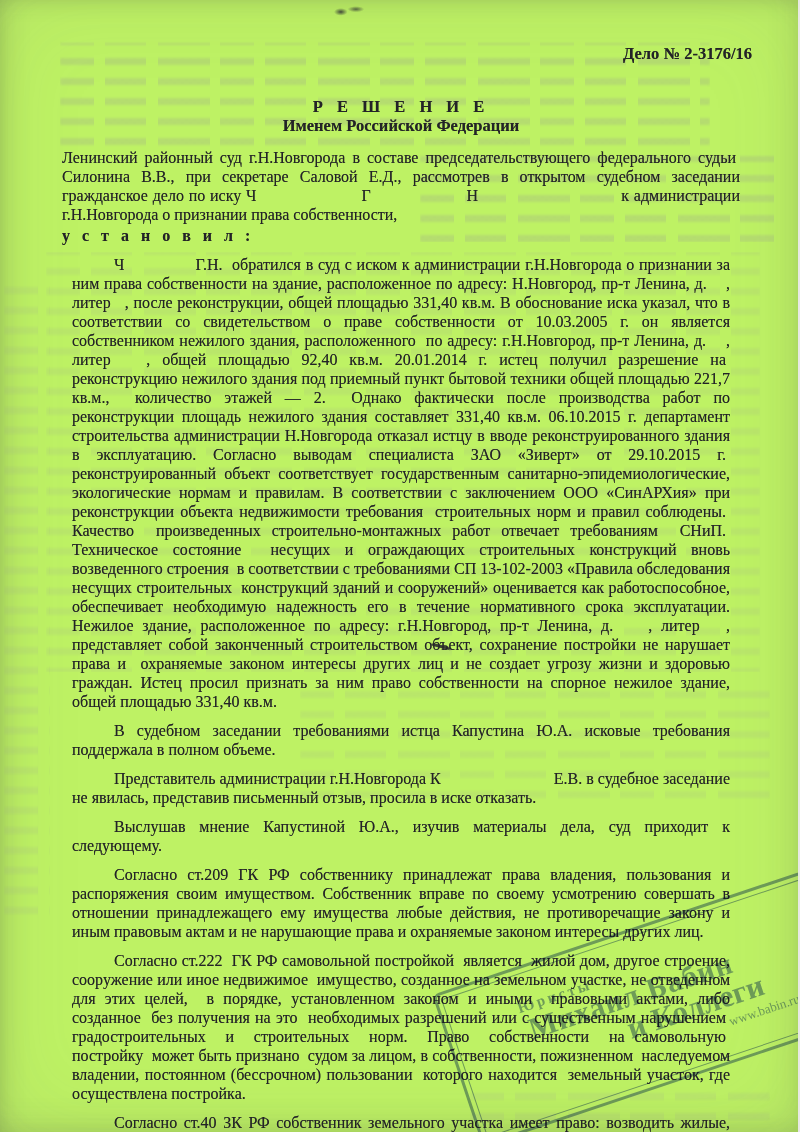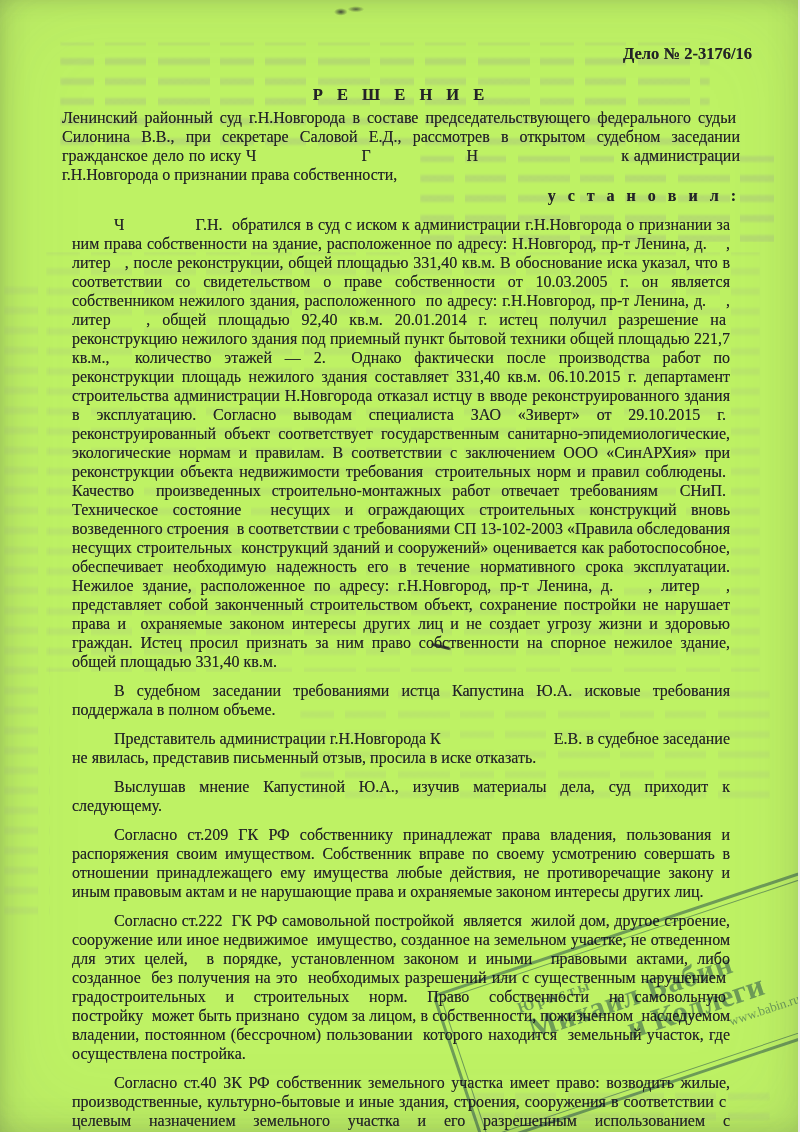--- a/index.html
+++ b/index.html
@@ -37,24 +37,24 @@
     position:absolute;left:431px;top:645px;width:20px;height:3px;
     background:rgba(35,35,40,.85);border-radius:40%/100%;
     transform:rotate(14deg);filter:blur(.3px);
   }
   .content{
     position:relative;padding:0 58px 0 62px;
     color:#232327;font-size:16px;line-height:19px;
     text-shadow:0 0 .5px rgba(35,35,40,.55);
   }
   .case-number{margin:44px -12px 0 0;text-align:right;font-weight:700;font-size:16.5px;}
-  .heading{margin-top:22px;text-align:center;font-weight:700;font-size:16.5px;line-height:19px;}
+  .heading{margin-top:34px;text-align:center;font-weight:700;font-size:16.5px;line-height:19px;}
   .title{letter-spacing:5px;}
-  p.intro{margin:4px 0 0;text-align:justify;white-space:pre-wrap;}
-  .ustanovil{margin:2px 0 2px;text-align:right;font-weight:700;letter-spacing:4px;}
+  p.intro{margin:13px 0 0;text-align:justify;white-space:pre-wrap;}
+  .ustanovil{margin:2px 0 2px;text-align:left;font-weight:700;letter-spacing:4px;}
   p.body{margin:10px;text-indent:42px;text-align:justify;white-space:pre-wrap;}
   
   .stamp{
     position:absolute;left:446px;top:920px;width:446px;height:160px;
     transform:rotate(-18.5deg);
     color:#4a67c6;opacity:.6;mix-blend-mode:multiply;
   }
   .stamp-frame{
     position:relative;box-sizing:border-box;width:100%;height:100%;
     border:3px solid currentColor;border-radius:7px;
@@ -78,20 +78,21 @@
   <div class="ghost light" style="left:300px;top:680px;width:470px;height:120px;background-position:20px 4px;"></div>
   <div class="ghost light" style="left:470px;top:1078px;width:300px;height:46px;background-position:6px 2px;"></div>
 
   <div class="smudge"></div>
 
   <div class="content">
     <div class="case-number">Дело № 2-3176/16</div>
 
     <div class="heading">
       <div class="title">Р Е Ш Е Н И Е</div>
+      <div class="subtitle">Именем Российской Федерации</div>
     </div>
 
     <p class="intro">Ленинский районный суд г.Н.Новгорода в составе председательствующего федерального судьи&nbsp; Силонина В.В., при секретаре Саловой Е.Д., рассмотрев в открытом судебном заседании гражданское дело по иску Ч&nbsp;&nbsp;&nbsp;&nbsp;&nbsp;&nbsp;&nbsp;&nbsp;&nbsp;&nbsp;&nbsp;&nbsp;&nbsp;&nbsp;&nbsp;&nbsp;&nbsp;&nbsp;&nbsp;&nbsp;&nbsp;&nbsp;Г&nbsp;&nbsp;&nbsp;&nbsp;&nbsp;&nbsp;&nbsp;&nbsp;&nbsp;&nbsp;&nbsp;&nbsp;&nbsp;&nbsp;&nbsp;&nbsp;&nbsp;&nbsp;&nbsp;&nbsp;Н&nbsp;&nbsp;&nbsp;&nbsp;&nbsp;&nbsp;&nbsp;&nbsp;&nbsp;&nbsp;&nbsp;&nbsp;&nbsp;&nbsp;&nbsp;&nbsp;&nbsp;&nbsp;&nbsp;&nbsp;&nbsp;&nbsp;&nbsp;&nbsp;&nbsp;&nbsp;&nbsp;&nbsp;&nbsp;&nbsp;к администрации г.Н.Новгорода о признании права собственности,</p>
 
     <div class="ustanovil">у с т а н о в и л :</div>
 
     <p class="body">Ч&nbsp;&nbsp;&nbsp;&nbsp;&nbsp;&nbsp;&nbsp;&nbsp;&nbsp;&nbsp;&nbsp;&nbsp;&nbsp;&nbsp;&nbsp;Г.Н.&nbsp; обратился в суд с иском к администрации г.Н.Новгорода о признании за ним права собственности на здание, расположенное по адресу: Н.Новгород, пр-т Ленина, д.&nbsp;&nbsp;&nbsp;&nbsp;, литер&nbsp;&nbsp;&nbsp;, после реконструкции, общей площадью 331,40 кв.м. В обоснование иска указал, что в соответствии со свидетельством о праве собственности от 10.03.2005 г. он является собственником нежилого здания, расположенного&nbsp; по адресу: г.Н.Новгород, пр-т Ленина, д.&nbsp;&nbsp;&nbsp;&nbsp;, литер&nbsp;&nbsp;&nbsp;, общей площадью 92,40 кв.м. 20.01.2014 г. истец получил разрешение на&nbsp; реконструкцию нежилого здания под приемный пункт бытовой техники общей площадью 221,7 кв.м.,&nbsp; количество этажей — 2.&nbsp; Однако фактически после производства работ по реконструкции площадь нежилого здания составляет 331,40 кв.м. 06.10.2015 г. департамент строительства администрации Н.Новгорода отказал истцу в вводе реконструированного здания в эксплуатацию. Согласно выводам специалиста ЗАО «Зиверт» от 29.10.2015 г.&nbsp; реконструированный объект соответствует государственным санитарно-эпидемиологические, экологические нормам и правилам. В соответствии с заключением ООО «СинАРХия» при реконструкции объекта недвижимости требования&nbsp; строительных норм и правил соблюдены.&nbsp; Качество&nbsp; произведенных строительно-монтажных работ отвечает требованиям&nbsp; СНиП.&nbsp; Техническое состояние&nbsp; несущих и ограждающих строительных конструкций вновь возведенного строения&nbsp; в соответствии с требованиями СП 13-102-2003 «Правила обследования несущих строительных&nbsp; конструкций зданий и сооружений» оценивается как работоспособное, обеспечивает необходимую надежность его в течение нормативного срока эксплуатации. Нежилое здание, расположенное по адресу: г.Н.Новгород, пр-т Ленина, д.&nbsp;&nbsp;&nbsp;&nbsp;, литер&nbsp;&nbsp;&nbsp;, представляет собой законченный строительством объект, сохранение постройки не нарушает права и&nbsp; охраняемые законом интересы других лиц и не создает угрозу жизни и здоровью граждан. Истец просил признать за ним право собственности на спорное нежилое здание, общей площадью 331,40 кв.м.</p>
     <p class="body">В судебном заседании требованиями истца Капустина Ю.А. исковые требования поддержала в полном объеме.</p>
     <p class="body">Представитель администрации г.Н.Новгорода К&nbsp;&nbsp;&nbsp;&nbsp;&nbsp;&nbsp;&nbsp;&nbsp;&nbsp;&nbsp;&nbsp;&nbsp;&nbsp;&nbsp;&nbsp;&nbsp;&nbsp;&nbsp;&nbsp;&nbsp;&nbsp;&nbsp;&nbsp;&nbsp;&nbsp;&nbsp;&nbsp;&nbsp;Е.В. в судебное заседание не явилась, представив письменный отзыв, просила в иске отказать.</p>
     <p class="body">Выслушав мнение Капустиной Ю.А., изучив материалы дела, суд приходит к следующему.</p>

